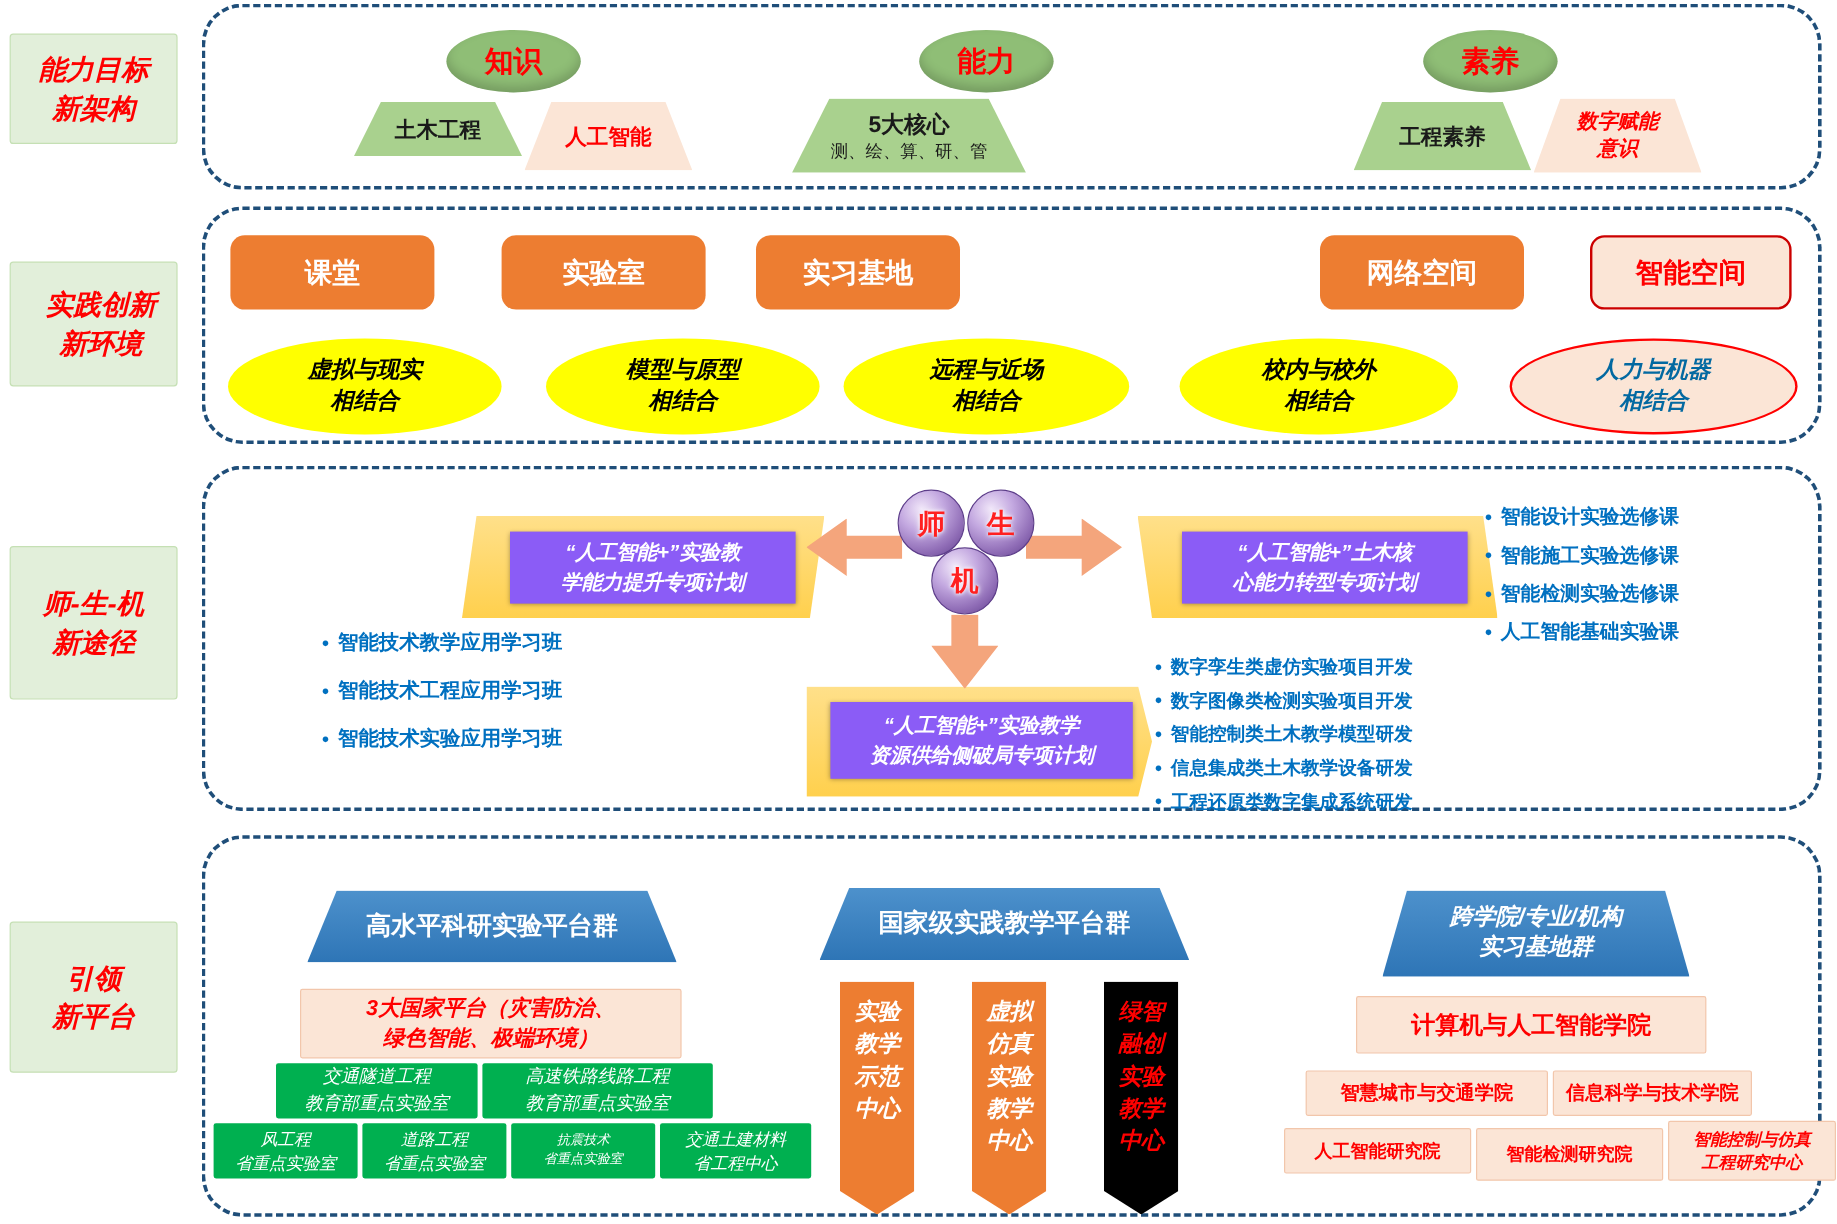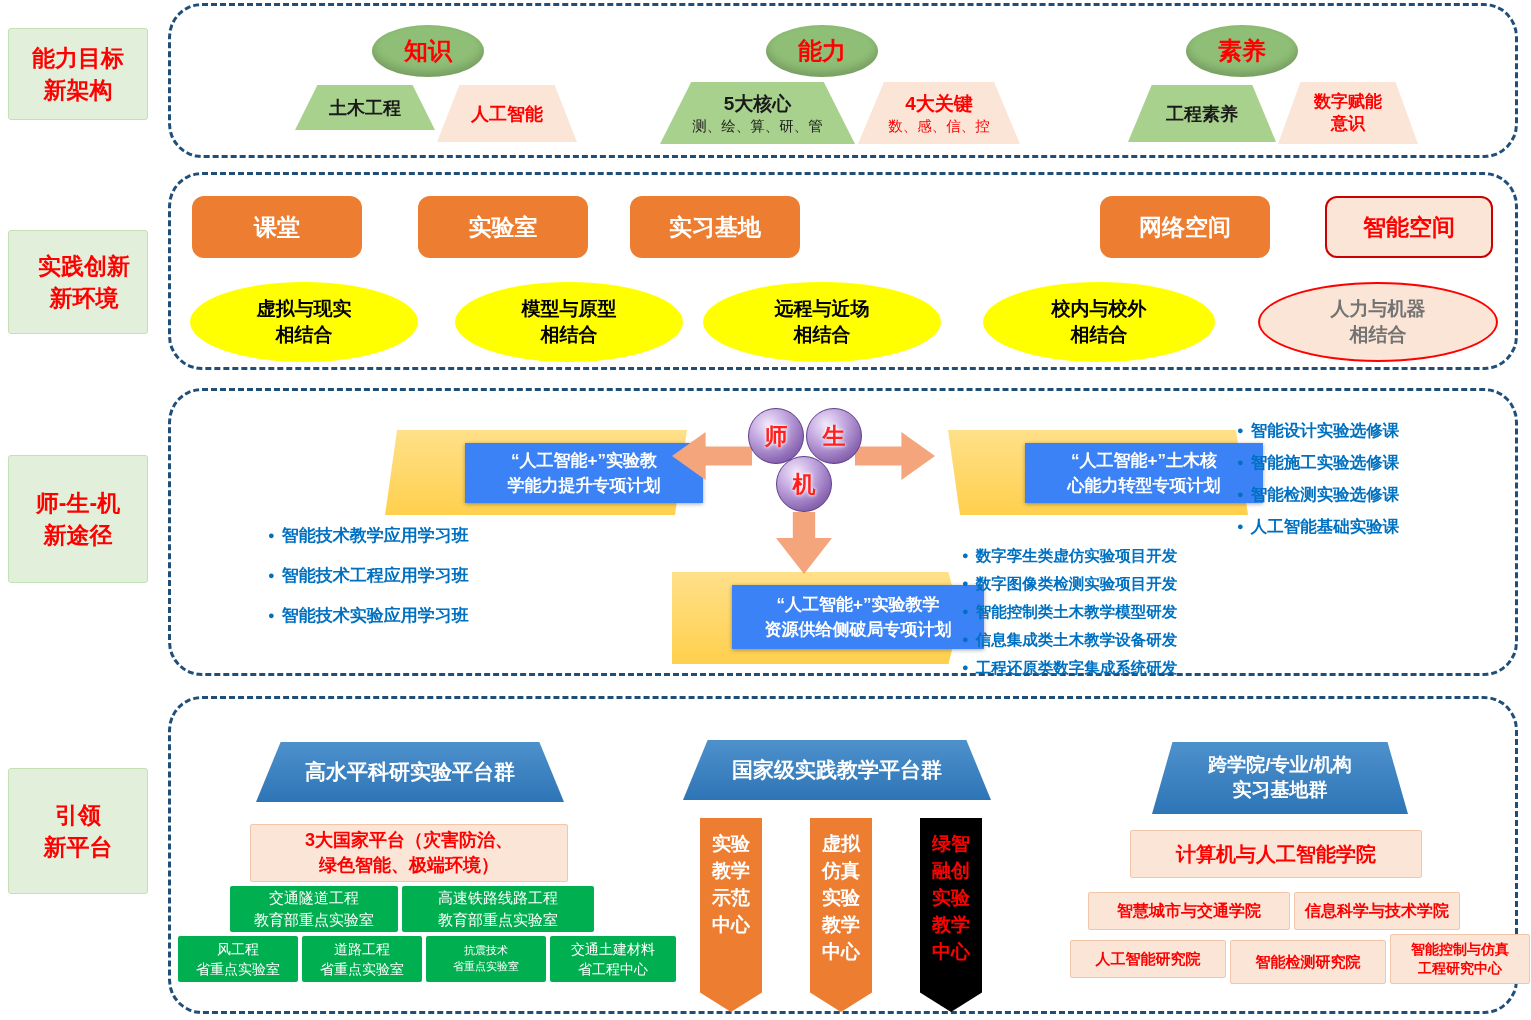--- a/index.html
+++ b/index.html
@@ -1,37 +1,37 @@
 <!DOCTYPE html>
 <html><head>
 <meta charset="utf-8">
 <style>
   html,body{margin:0;padding:0;background:#ffffff;font-family:"Liberation Sans","DejaVu Sans",sans-serif;}
   .stage{position:relative;width:1531px;height:1020px;background:#ffffff;overflow:hidden;}
   .abs{position:absolute;box-sizing:border-box;}
   .fc{display:flex;align-items:center;justify-content:center;text-align:center;}
-  .pre{white-space:pre-line;}
+  .pre{white-space:pre-line;font-style:italic;}
   .frame{border:3px dashed #1f4e79;border-radius:34px;}
   .side-label{background:#e2efda;border:1px solid #c5e0b4;color:#ff0000;font-weight:bold;font-size:23px;line-height:1.4;border-radius:3px;}
   .oval{background:#8fbe76;border-radius:50%;color:#ff0000;font-weight:bold;font-size:24px;box-shadow:inset 0 -5px 9px rgba(0,0,0,.18);}
   .trap{clip-path:polygon(16% 0,84% 0,100% 100%,0 100%);}
   .trap-green{background:#a9d18e;color:#1a1a1a;}
   .trap-pink{background:#fbe5d6;color:#ff0000;}
   .trap .t1{font-weight:bold;font-size:19px;display:block;}
   .trap .t2{font-size:14.5px;display:block;}
   .trap-single{font-weight:600;font-size:18px;}
   .room{background:#ed7d31;border-radius:12px;color:#ffffff;font-weight:bold;font-size:23px;}
   .room-pink{background:#fbe5d6;border:2px solid #cc0000;color:#ff0000;}
   .combo{background:#ffff00;border-radius:50%;color:#000000;font-weight:bold;font-size:19px;line-height:1.35;}
-  .combo-pink{background:#fbe5d6;border:2px solid #ff0000;color:#737373;}
+  .combo-pink{background:#fbe5d6;border:2px solid #ff0000;color:#0369a1;}
   .banner{background:linear-gradient(180deg,#ffe08a,#ffd04d);}
   .banner-left{clip-path:polygon(4% 0,100% 0,96% 100%,0 100%);}
   .banner-right{clip-path:polygon(0 0,96% 0,100% 100%,4% 100%);}
   .banner-bottom{clip-path:polygon(0 0,96% 0,100% 50%,96% 100%,0 100%);}
-  .plan{background:#3b82f6;color:#ffffff;font-weight:bold;font-size:17px;line-height:1.5;box-shadow:0 1px 4px rgba(0,0,0,.35);margin-left:40px;}
+  .plan{background:#8b5cf6;color:#ffffff;font-weight:bold;font-size:17px;line-height:1.5;box-shadow:0 1px 4px rgba(0,0,0,.35);}
   .sphere{border-radius:50%;background:radial-gradient(circle at 35% 28%,#f1e7f9 0%,#c3a8e0 35%,#8e6bb5 70%,#5d3d8a 100%);color:#ff2020;font-weight:bold;font-size:23px;text-shadow:0 0 3px #ffffff,0 0 5px #ffffff;border:1px solid #5d3d8a;}
   .arrow{background:#f4a57c;}
   .arrow-left{clip-path:polygon(0 50%,42% 0,42% 30%,100% 30%,100% 70%,42% 70%,42% 100%);}
   .arrow-right{clip-path:polygon(100% 50%,58% 0,58% 30%,0 30%,0 70%,58% 70%,58% 100%);}
   .arrow-down{clip-path:polygon(30% 0,70% 0,70% 42%,100% 42%,50% 100%,0 42%,30% 42%);}
   .blist{display:flex;flex-direction:column;}
   .bullet{color:#0070c0;font-weight:600;}
   .bullet::before{content:"●";font-size:11px;margin-right:7px;vertical-align:2px;}
   .plat-header{background:linear-gradient(180deg,#4d91cc,#2e75b6);clip-path:polygon(8% 0,92% 0,100% 100%,0 100%);color:#ffffff;font-weight:bold;font-size:21px;line-height:1.3;}
   .pinkbox{background:#fbe5d6;color:#ff0000;font-weight:bold;border:1px solid #f2c6ab;border-radius:2px;}
@@ -45,39 +45,35 @@
 
 <div class="stage">
 
   <div class="abs frame" style="left:168px;top:3px;width:1350px;height:155px;"></div>
   <div class="abs frame" style="left:168px;top:172px;width:1350px;height:198px;"></div>
   <div class="abs frame" style="left:168px;top:388px;width:1350px;height:288px;"></div>
   <div class="abs frame" style="left:168px;top:696px;width:1350px;height:318px;"></div>
 
   <div class="abs side-label fc pre" style="left:8px;top:28px;width:140px;height:92px;">能力目标
 新架构</div>
-  <div class="abs side-label fc pre" style="left:8px;top:230px;width:140px;height:104px;padding-left:12px;">实践创新
+  <div class="abs side-label fc pre" style="left:8px;top:218px;width:140px;height:104px;padding-left:12px;">实践创新
 新环境</div>
   <div class="abs side-label fc pre" style="left:8px;top:455px;width:140px;height:128px;">师-生-机
 新途径</div>
   <div class="abs side-label fc pre" style="left:8px;top:768px;width:140px;height:126px;">引领
 新平台</div>
 
   <div class="abs oval fc" style="left:372px;top:25px;width:112px;height:52px;">知识</div>
   <div class="abs trap trap-green fc trap-single" style="left:295px;top:85px;width:140px;height:45px;">土木工程</div>
   <div class="abs trap trap-pink fc trap-single" style="left:437px;top:85px;width:140px;height:57px;">人工智能</div>
 
   <div class="abs oval fc" style="left:766px;top:25px;width:112px;height:52px;">能力</div>
   <div class="abs trap trap-green fc" style="left:660px;top:82px;width:195px;height:62px;flex-direction:column;">
     <span class="t1">5大核心</span>
     <span class="t2">测、绘、算、研、管</span>
-  </div>
-  <div class="abs trap trap-pink fc" style="left:858px;top:82px;width:162px;height:62px;flex-direction:column;">
-    <span class="t1">4大关键</span>
-    <span class="t2">数、感、信、控</span>
   </div>
 
   <div class="abs oval fc" style="left:1186px;top:25px;width:112px;height:52px;">素养</div>
   <div class="abs trap trap-green fc trap-single" style="left:1128px;top:85px;width:148px;height:57px;">工程素养</div>
   <div class="abs trap trap-pink fc pre" style="left:1278px;top:82px;width:140px;height:62px;font-weight:bold;font-size:17px;line-height:1.3;">数字赋能
 意识</div>
 
   <div class="abs room fc" style="left:192px;top:196px;width:170px;height:62px;">课堂</div>
   <div class="abs room fc" style="left:418px;top:196px;width:170px;height:62px;">实验室</div>
   <div class="abs room fc" style="left:630px;top:196px;width:170px;height:62px;">实习基地</div>

